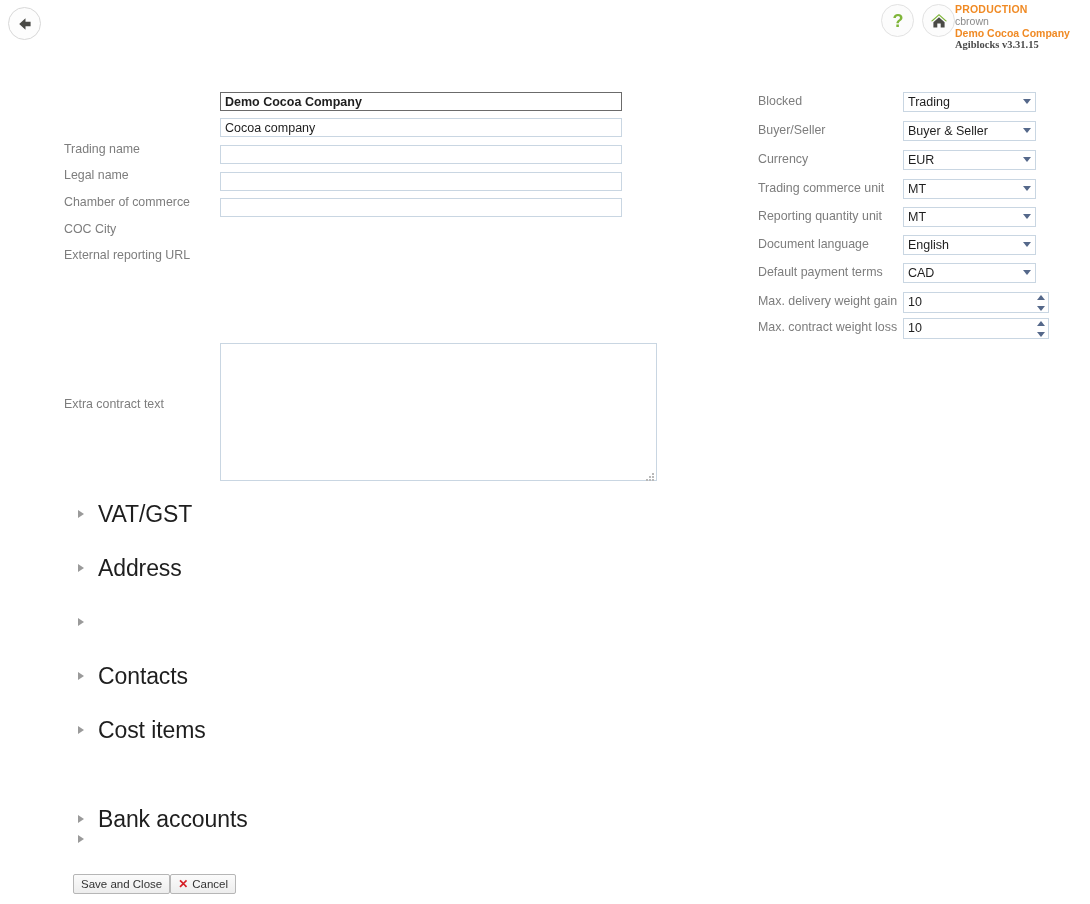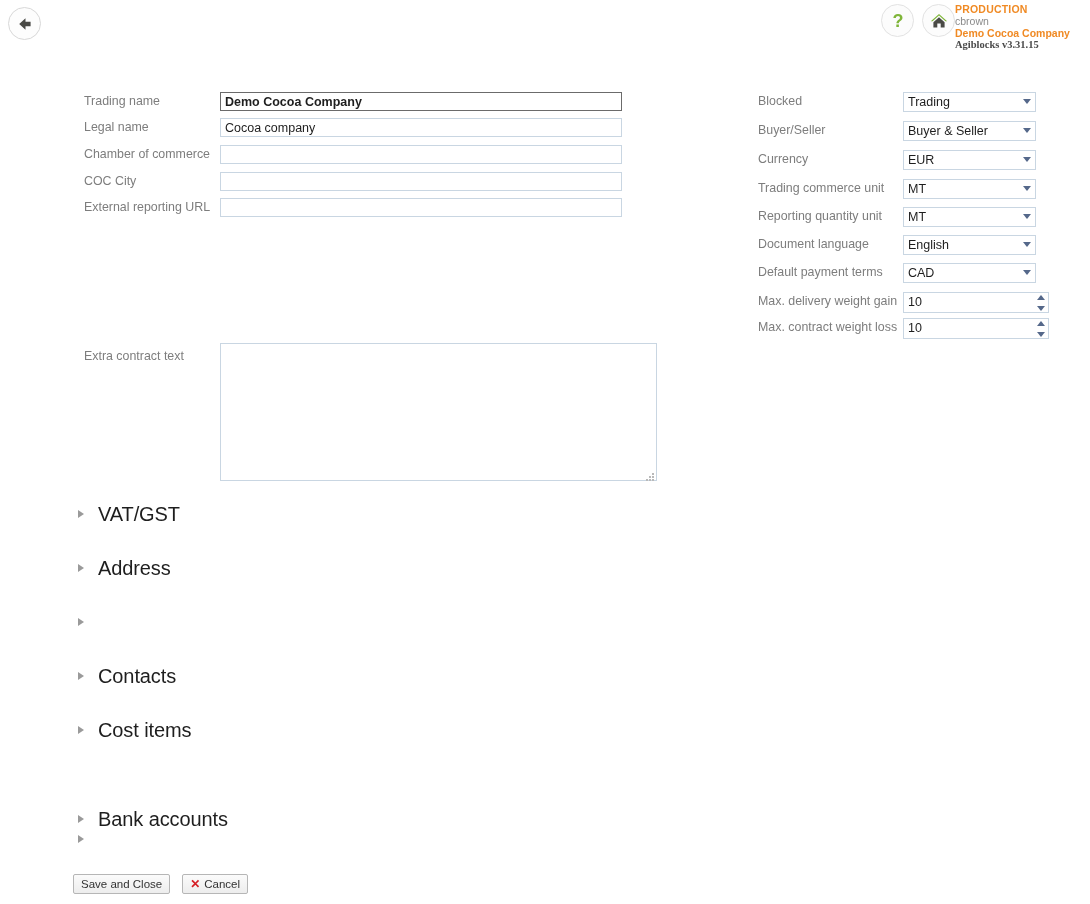--- a/index.html
+++ b/index.html
@@ -61,25 +61,26 @@
   .hdr-meta .version { color:#4a4a4a; font-weight: bold; font-family: Liberation Serif, serif; }
 
   
   .form-left { position: absolute; left: 0; top: 0; }
   .row-left {
     position: absolute;
     height: 22px;
   }
   .lbl {
     position: absolute;
-    left: 84px;
+    left: 64px;
     font-size: 12.4px;
     color: #7d7d7d;
     white-space: nowrap;
     line-height: 18px;
+    margin-top: 48px;
   }
   .txt {
     position: absolute;
     left: 220px;
     width: 402px;
     height: 19px;
     border: 1px solid #c9d6e2;
     background: #fff;
     font-family: "Liberation Sans", sans-serif;
     font-size: 12.5px;
@@ -184,30 +185,30 @@
   }
   .section .tri {
     width: 0; height: 0;
     border-top: 4.5px solid transparent;
     border-bottom: 4.5px solid transparent;
     border-left: 6px solid #9a9a9a;
     margin-right: 14px;
     flex: none;
   }
   .section .sec-label {
-    font-size: 20px;
+    font-size: 23px;
     color: #1e1e1e;
     font-weight: 400;
     line-height: 30px;
     white-space: nowrap;
     letter-spacing: -0.1px;
   }
 
   
-  .footer { position: absolute; left: 73px; top: 874px; display:flex; gap: 12px; }
+  .footer { position: absolute; left: 73px; top: 874px; display:flex; gap: 0; }
   .btn {
     border: 1px solid #b6b6b6;
     border-radius: 2px;
     background: linear-gradient(180deg,#fbfbfb 0%,#ededed 100%);
     font-family: "Liberation Sans", sans-serif;
     font-size: 11.5px;
     color: #333;
     height: 20px;
     padding: 0 7px;
     display:flex; align-items:center; gap:4px;

